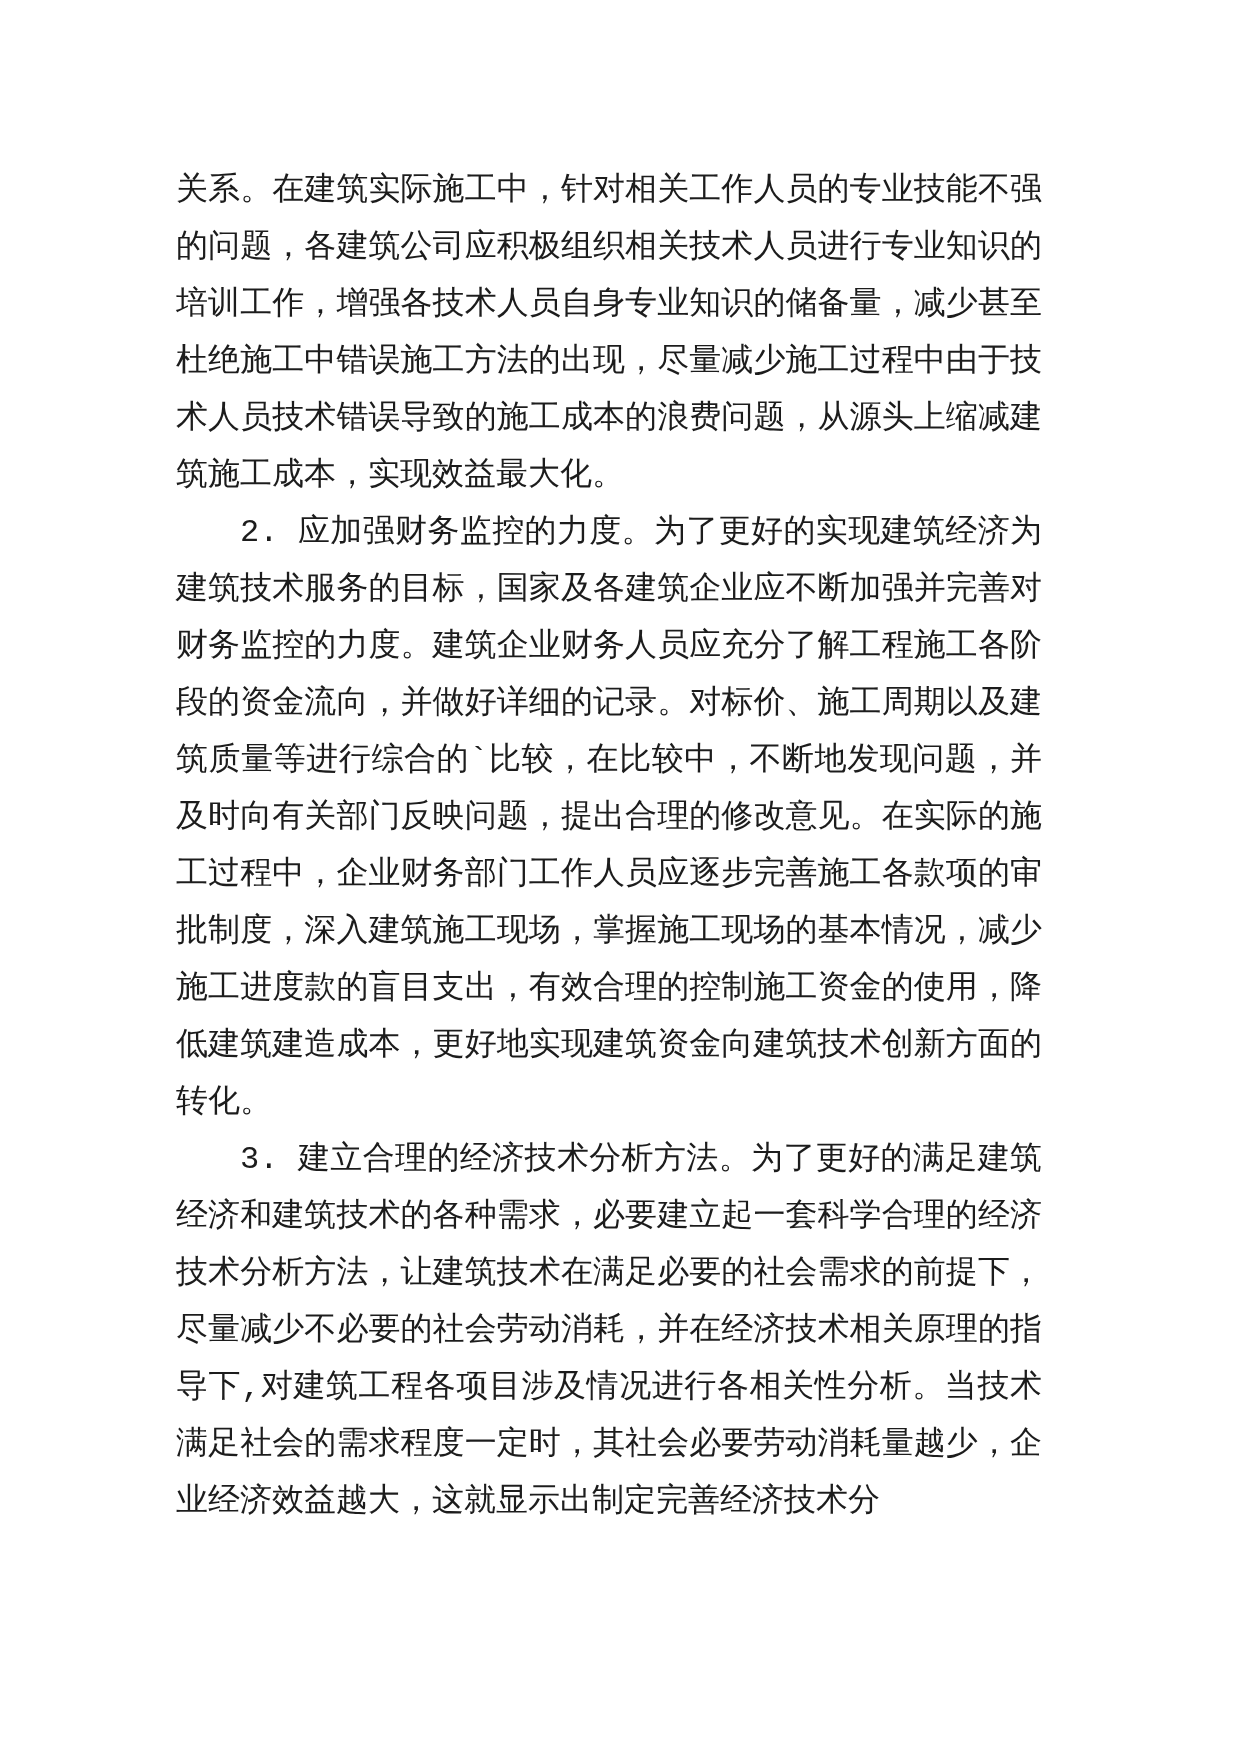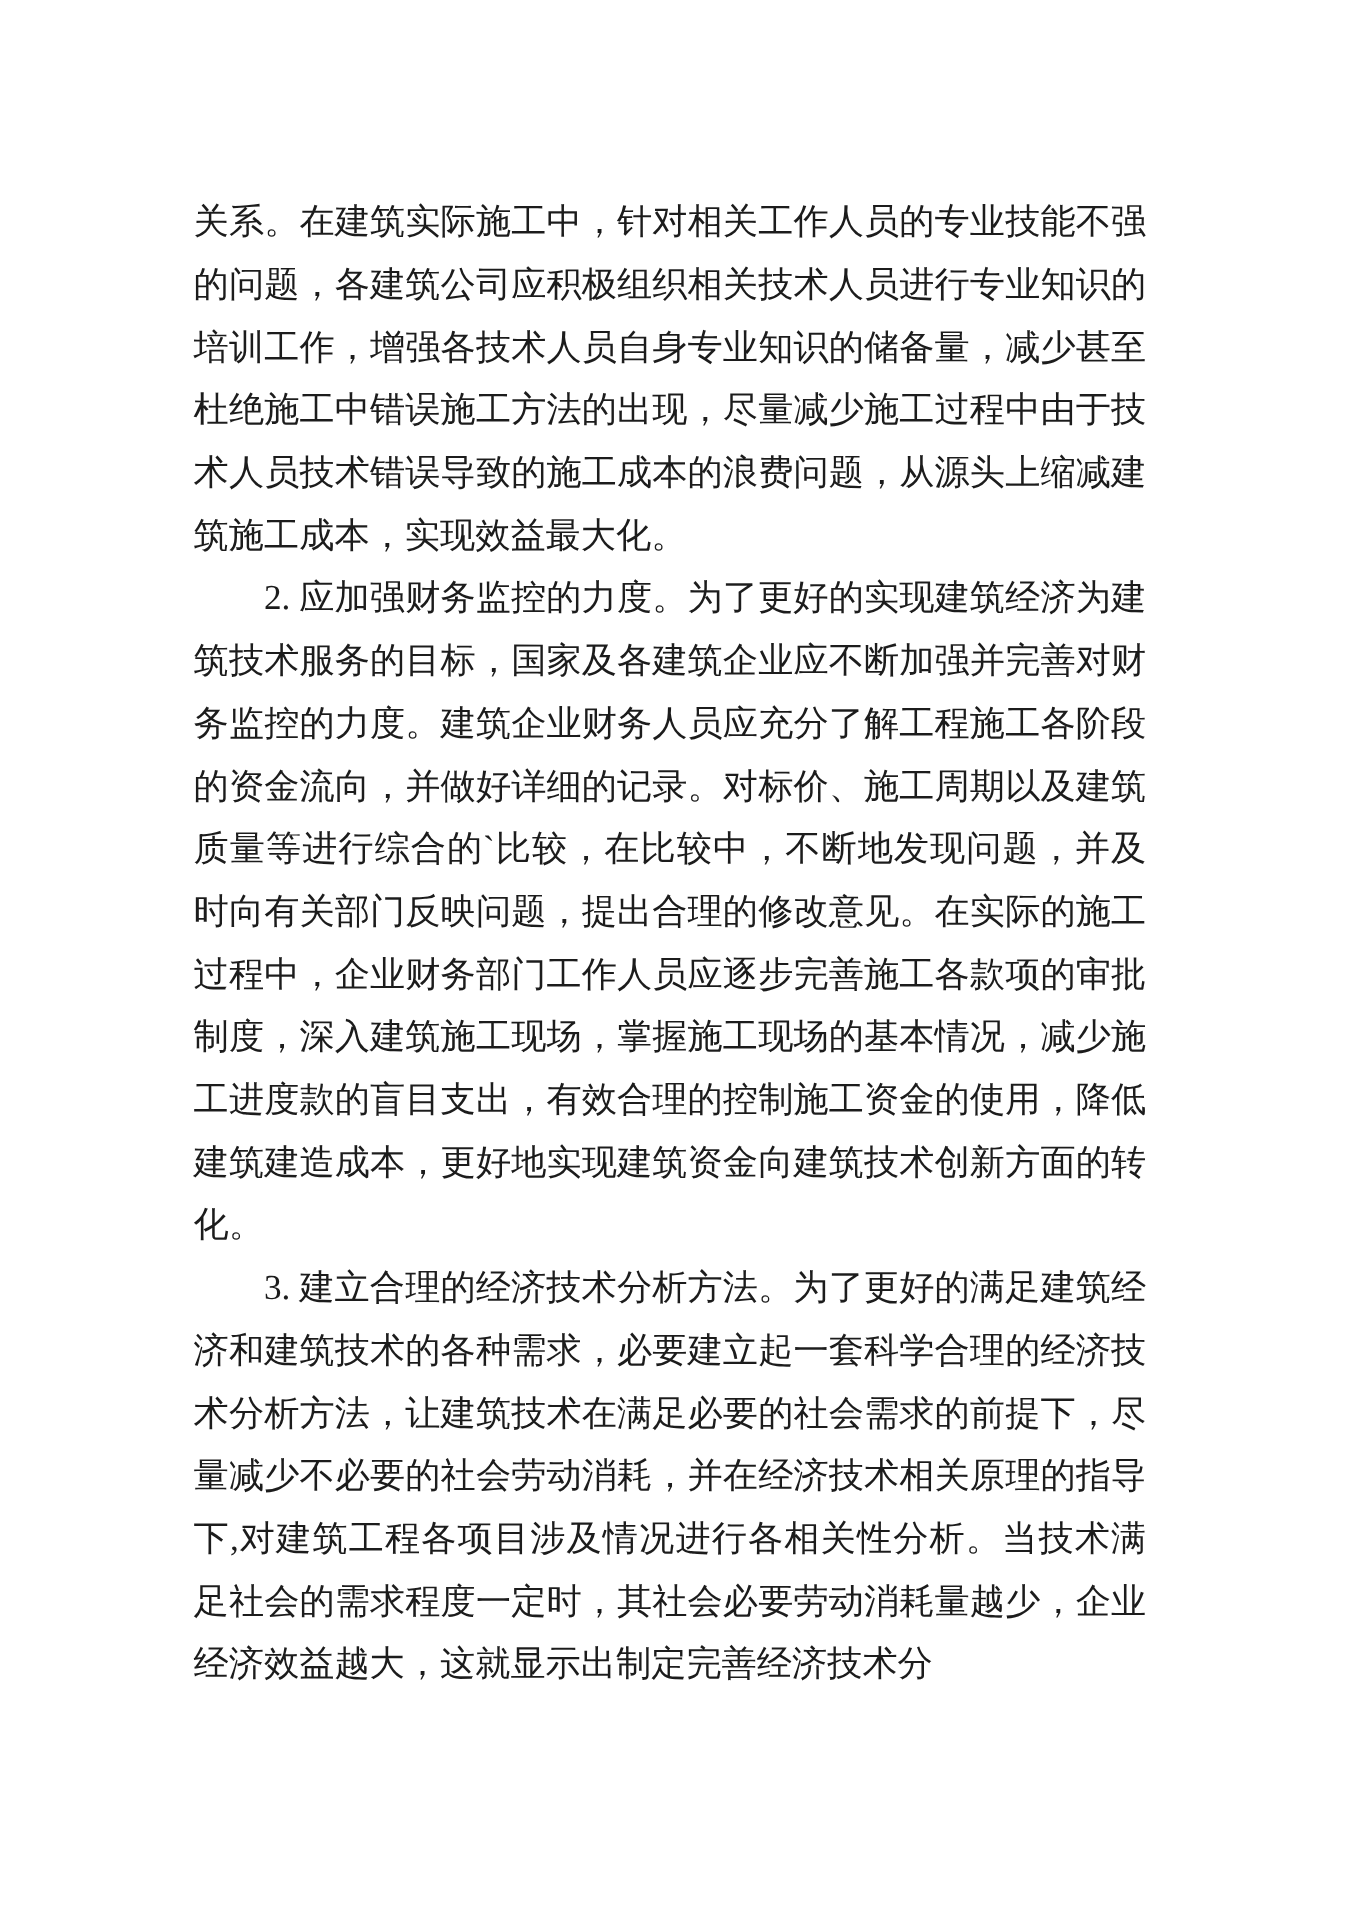--- a/index.html
+++ b/index.html
@@ -10,24 +10,25 @@
     width: 1241px;
     height: 1754px;
     background: #ffffff;
     position: relative;
     overflow: hidden;
     font-family: "Liberation Serif", serif;
   }
   .page {
     position: absolute;
     left: 0;
-    top: 15px;
+    top: 4px;
     width: 1241px;
     height: 1292px;
     background: #ffffff;
+    font-family: Liberation Mono, monospace;
   }
   .text-block {
     position: absolute;
     left: 176px;
     top: 158px;
     width: 866px;
     color: #1c1c1c;
     font-size: 32px;
     line-height: 57px;
     text-align: justify;

